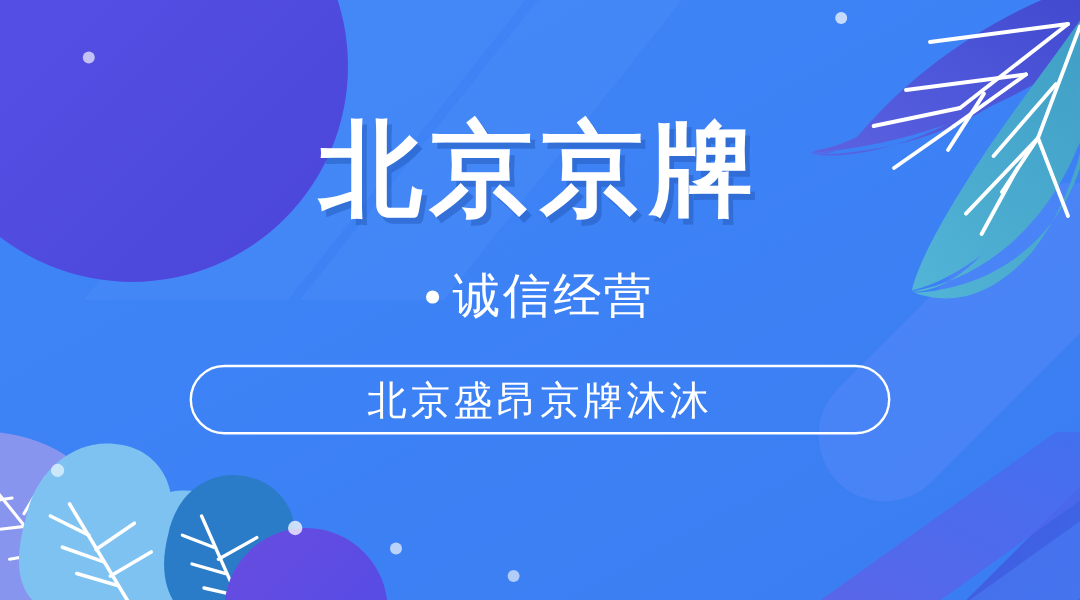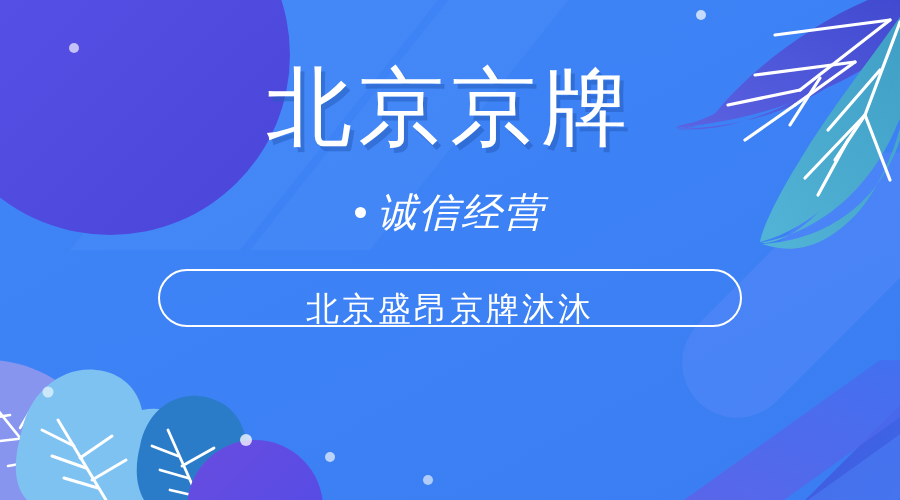--- a/index.html
+++ b/index.html
@@ -25,24 +25,24 @@
   }
   .content {
     position: absolute;
     inset: 0;
     z-index: 5;
     display: flex;
     flex-direction: column;
     align-items: center;
   }
   #main-title {
-    margin-top: 64px;
+    margin-top: 99px;
     font-size: 86px;
     line-height: 1;
-    font-weight: normal;
+    font-weight: bold;
     color: #ffffff;
     letter-spacing: 6px;
     text-shadow: 4px 5px 0px rgba(38, 92, 190, 0.55);
     white-space: nowrap;
   }
   #subtitle-row {
     margin-top: 42px;
     display: flex;
     align-items: center;
     gap: 30px;
@@ -58,30 +58,29 @@
     height: 11px;
     border-radius: 50%;
     background: #ffffff;
     flex: none;
   }
   .sub-text {
     font-size: 40px;
     line-height: 1;
     color: #ffffff;
     letter-spacing: 2px;
-    font-style: italic;
   }
   #tagline-pill {
     margin-top: 37px;
     width: 584px;
     height: 58px;
     border: 2px solid #ffffff;
     border-radius: 30px;
     display: flex;
-    align-items: flex-end;
+    align-items: center;
     justify-content: center;
     box-sizing: border-box;
   }
   #tagline-text {
     font-size: 33px;
     line-height: 1;
     color: #ffffff;
     letter-spacing: 3px;
     white-space: nowrap;
   }

